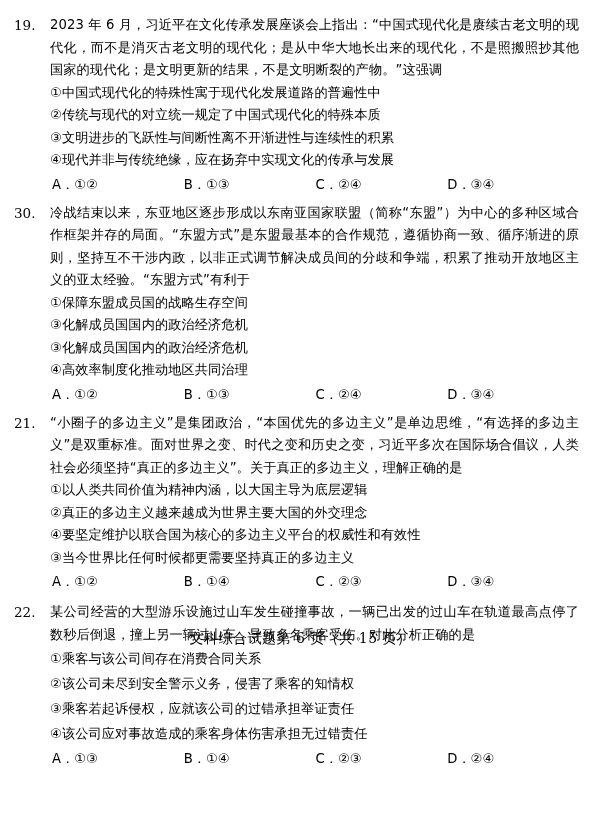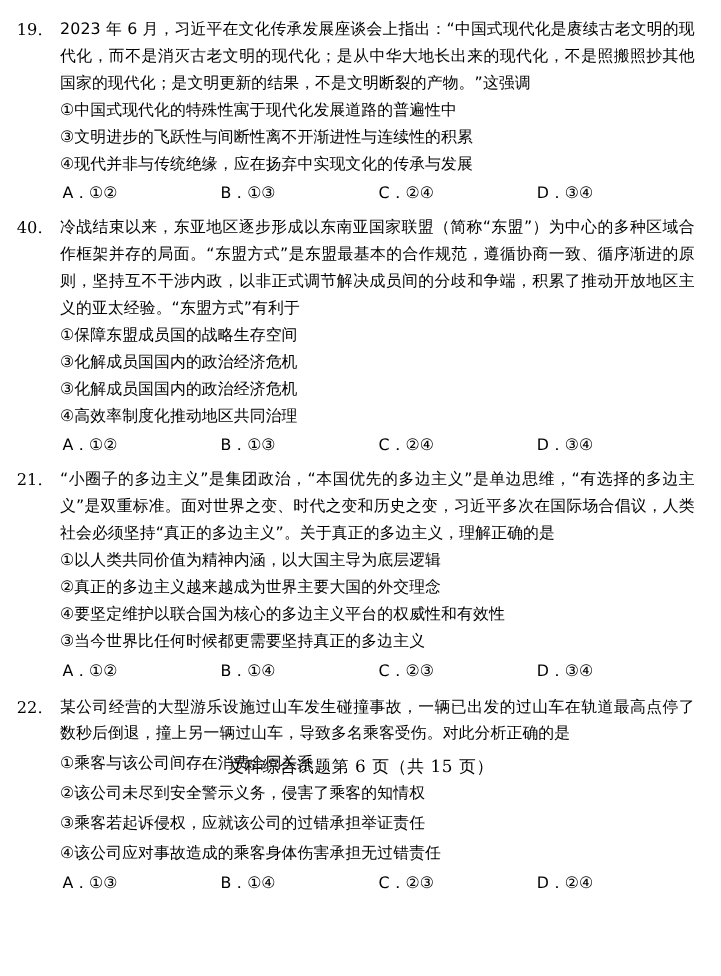--- a/index.html
+++ b/index.html
@@ -83,34 +83,35 @@
 <body>
 
 <div class="page">
 
   <div style="height:14px"></div>
 
   <div class="qblock">
     <div class="qnum">19.</div>
     <div class="qstem">2023 年 6 月，习近平在文化传承发展座谈会上指出：“中国式现代化是赓续古老文明的现代化，而不是消灭古老文明的现代化；是从中华大地长出来的现代化，不是照搬照抄其他国家的现代化；是文明更新的结果，不是文明断裂的产物。”这强调</div>
     <div class="opt">①中国式现代化的特殊性寓于现代化发展道路的普遍性中</div>
+    <div class="opt">②传统与现代的对立统一规定了中国式现代化的特殊本质</div>
     <div class="opt">③文明进步的飞跃性与间断性离不开渐进性与连续性的积累</div>
     <div class="opt">④现代并非与传统绝缘，应在扬弃中实现文化的传承与发展</div>
     <div class="choices">
       <span>A．①②</span>
       <span>B．①③</span>
       <span>C．②④</span>
       <span>D．③④</span>
     </div>
   </div>
 
   <div class="gap-sm"></div>
 
   <div class="qblock">
-    <div class="qnum">40.</div>
+    <div class="qnum">30.</div>
     <div class="qstem">冷战结束以来，东亚地区逐步形成以东南亚国家联盟（简称“东盟”）为中心的多种区域合作框架并存的局面。“东盟方式”是东盟最基本的合作规范，遵循协商一致、循序渐进的原则，坚持互不干涉内政，以非正式调节解决成员间的分歧和争端，积累了推动开放地区主义的亚太经验。“东盟方式”有利于</div>
     <div class="opt">①保障东盟成员国的战略生存空间</div>
     <div class="opt">③化解成员国国内的政治经济危机</div>
     <div class="opt">③化解成员国国内的政治经济危机</div>
     <div class="opt">④高效率制度化推动地区共同治理</div>
     <div class="choices">
       <span>A．①②</span>
       <span>B．①③</span>
       <span>C．②④</span>
       <span>D．③④</span>

